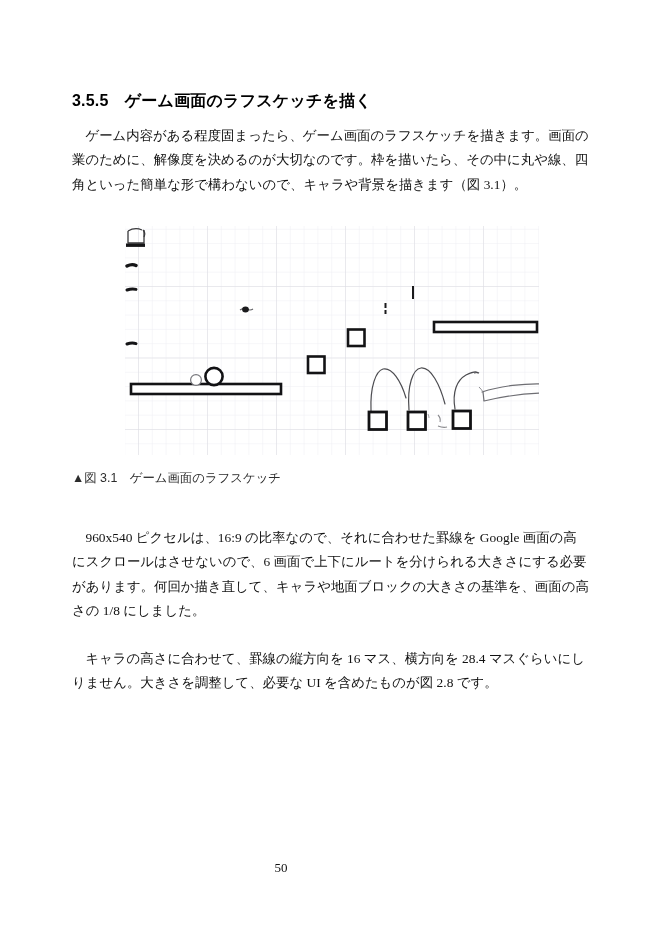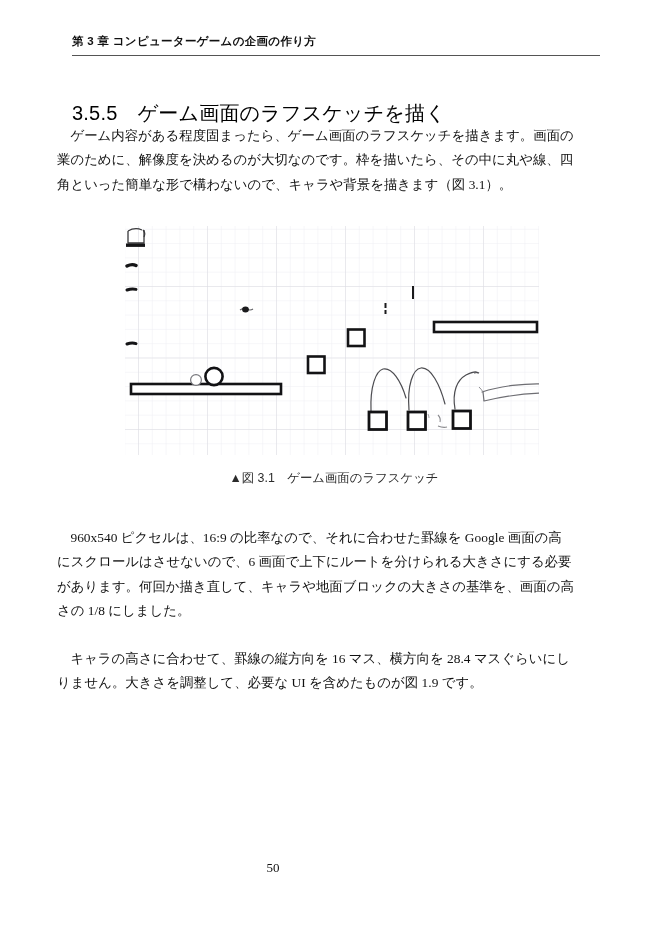--- a/index.html
+++ b/index.html
@@ -48,34 +48,34 @@
     top: 21px;
     width: 528px;
     height: 1px;
     background: #555;
   }
 
   
   .section-heading {
     position: absolute;
     left: 72px;
-    top: 100px;
+    top: 91px;
     width: 520px;
     font-family: "Liberation Sans", "DejaVu Sans", sans-serif;
-    font-size: 20px;
-    font-weight: normal;
+    font-size: 16px;
+    font-weight: bold;
     letter-spacing: 0.2px;
     color: #000;
     white-space: pre;
   }
 
   
   .body-block {
     position: absolute;
-    left: 57px;
+    left: 72px;
     width: 524px;
     font-size: 13.4px;
     line-height: 24.3px;
     color: #111;
     text-align: justify;
     text-justify: inter-character;
   }
   .para-line {
     white-space: pre;
     display: block;
@@ -95,47 +95,42 @@
     height: 945px;
     pointer-events: none;
   }
   .figure-svg { display: block; }
 
   .figure-caption {
     position: absolute;
     left: 72px;
     top: 470px;
     width: 524px;
-    text-align: center;
     font-family: "Liberation Sans", "DejaVu Sans", sans-serif;
     font-size: 12.4px;
     color: #2b2b2b;
     white-space: pre;
   }
 
   
   .folio {
     position: absolute;
-    left: 8px;
+    left: 16px;
     top: 860px;
     width: 530px;
     text-align: center;
     font-size: 13px;
     color: #111;
   }
 </style>
 </head>
 <body>
 
 <div class="page">
 
-  <div class="running-header">
-    <div class="running-header-text">第 3 章 コンピューターゲームの企画の作り方</div>
-    <div class="running-header-rule"></div>
-  </div>
 
   <div class="section-heading">3.5.5　ゲーム画面のラフスケッチを描く</div>
 
   <div class="body-block" id="para-intro">
     <span class="para-line">　ゲーム内容がある程度固まったら、ゲーム画面のラフスケッチを描きます。画面の</span>
     <span class="para-line">業のために、解像度を決めるのが大切なのです。枠を描いたら、その中に丸や線、四</span>
     <span class="para-line">角といった簡単な形で構わないので、キャラや背景を描きます（図 3.1）。</span>
   </div>
 
   <div class="figure">
@@ -253,18 +248,18 @@
 
   <div class="body-block" id="para-grid">
     <span class="para-line">　960x540 ピクセルは、16:9 の比率なので、それに合わせた罫線を Google 画面の高</span>
     <span class="para-line">にスクロールはさせないので、6 画面で上下にルートを分けられる大きさにする必要</span>
     <span class="para-line">があります。何回か描き直して、キャラや地面ブロックの大きさの基準を、画面の高</span>
     <span class="para-line">さの 1/8 にしました。</span>
   </div>
 
   <div class="body-block" id="para-scale">
     <span class="para-line">　キャラの高さに合わせて、罫線の縦方向を 16 マス、横方向を 28.4 マスぐらいにし</span>
-    <span class="para-line">りません。大きさを調整して、必要な UI を含めたものが図 1.9 です。</span>
+    <span class="para-line">りません。大きさを調整して、必要な UI を含めたものが図 2.8 です。</span>
   </div>
 
   <div class="folio">50</div>
 
 </div>
 
 </body></html>

